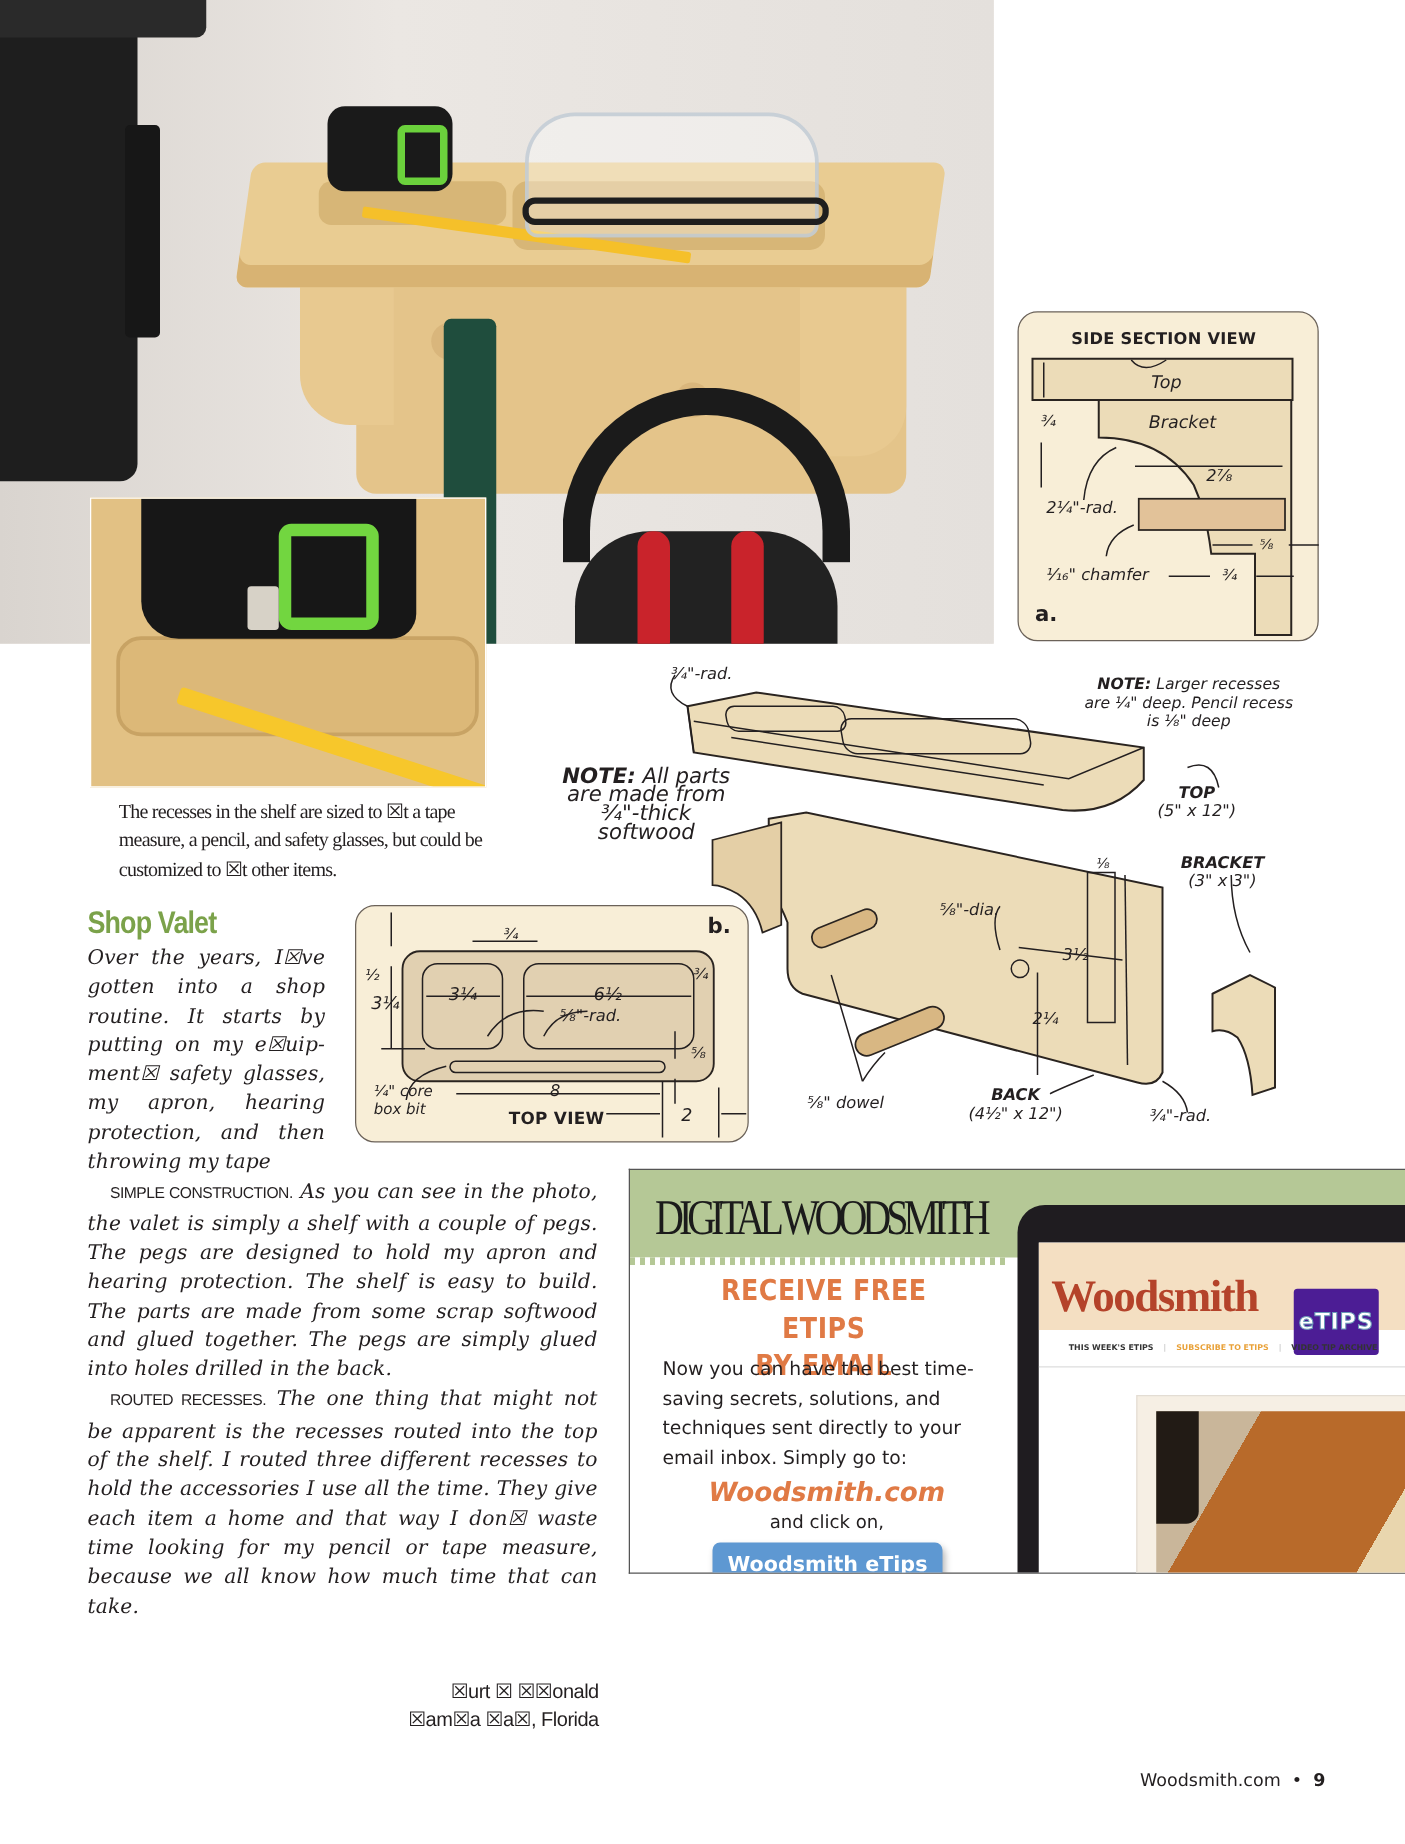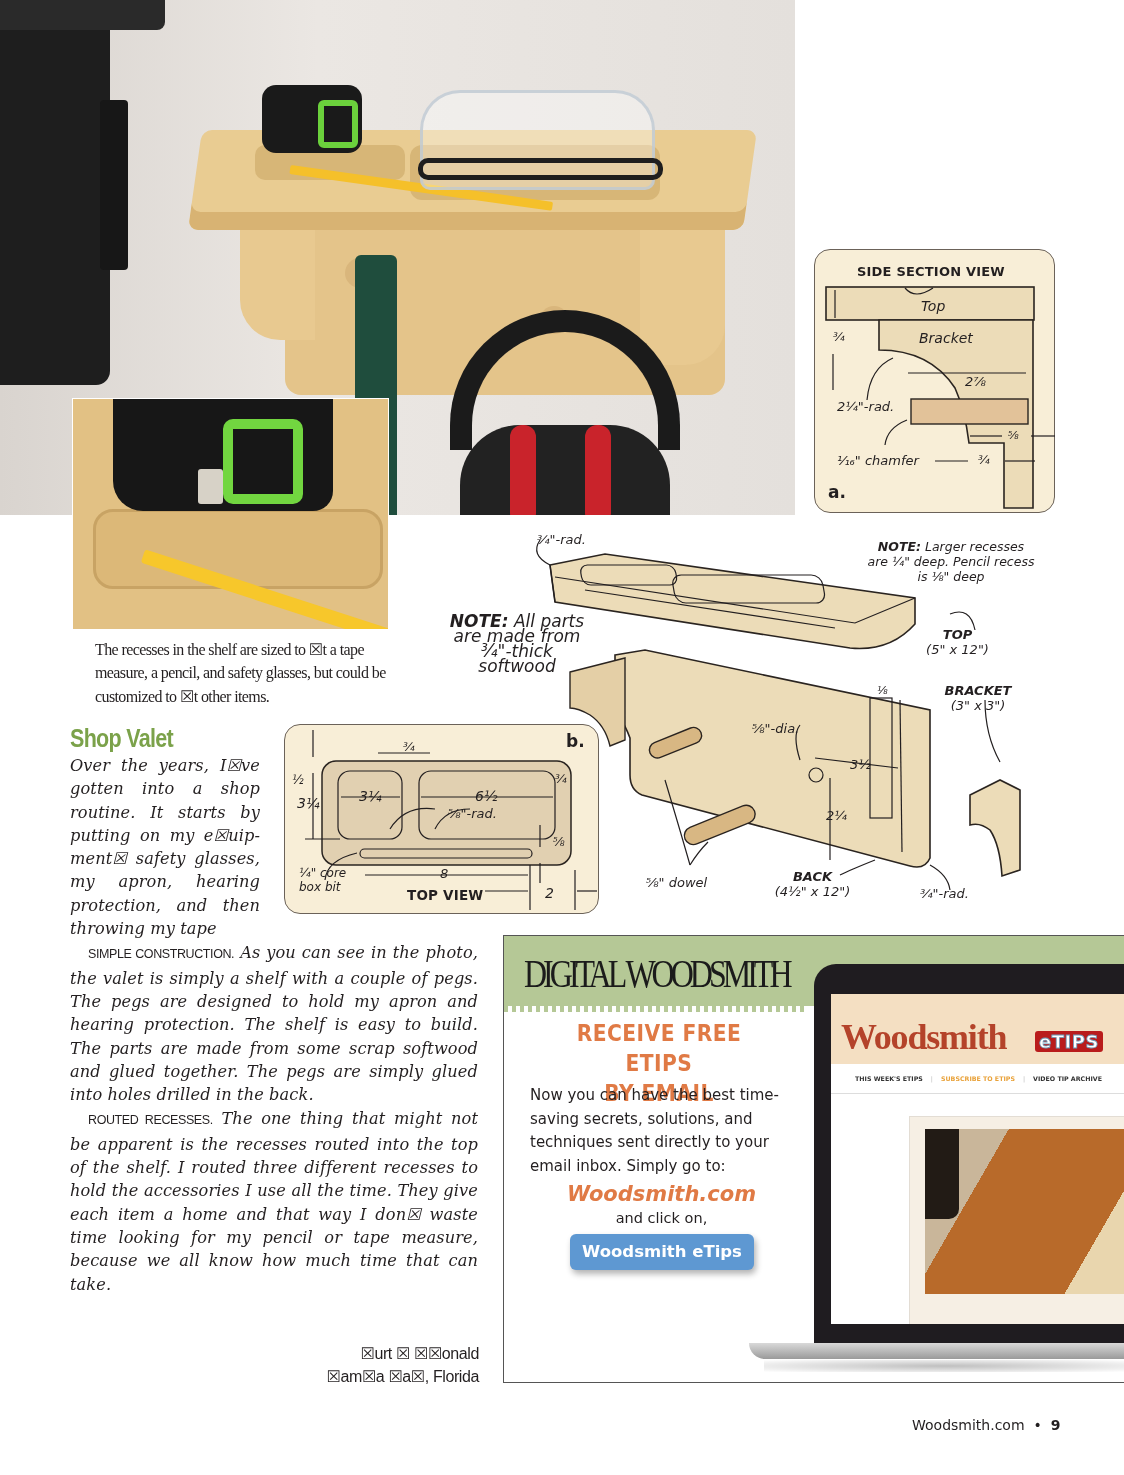--- a/index.html
+++ b/index.html
@@ -57,37 +57,37 @@
   .panel-letter { position: absolute; font-family: "DejaVu Sans", sans-serif; font-weight: bold; font-size: 17px; color: #231f20; }
   .dim { position: absolute; font-family: "DejaVu Sans", sans-serif; font-style: italic; font-size: 12px; color: #231f20; white-space: nowrap; }
   .lbl-it { position: absolute; font-family: "DejaVu Sans", sans-serif; font-style: italic; font-size: 12.5px; color: #231f20; white-space: nowrap; text-align: center; line-height: 15px; }
   .lbl-bold { font-weight: bold; }
   .wood { fill: #ecdcb8; stroke: #2a2420; stroke-width: 1.6; }
   .wood-dark { fill: #d9c5a0; stroke: #2a2420; stroke-width: 1.4; }
   .line { stroke: #231f20; stroke-width: 1.2; fill: none; }
   svg { position: absolute; overflow: visible; }
 
   
-  .ad { position: absolute; left: 503px; top: 935px; width: 621px; height: 448px; border: 1px solid #555; border-right: none; background: #ffffff; overflow: hidden; }
+  .ad { position: absolute; left: 503px; top: 935px; width: 621px; height: 324px; border: 1px solid #555; border-right: none; background: #ffffff; overflow: hidden; }
   .ad-band { position: absolute; left: 0; top: 0; width: 100%; height: 70px; background: #b5c896; }
   .ad-zig { position: absolute; left: 0; top: 70px; width: 300px; height: 6px; background: repeating-linear-gradient(90deg, #b5c896 0 4px, #ffffff 4px 8px); }
   .ad-logo { position: absolute; left: 20px; top: 14px; font-family: "Liberation Serif", serif; font-size: 40px; letter-spacing: -5px; color: #1b1b1b; transform: scaleX(0.8); transform-origin: left center; white-space: nowrap; }
   .ad-head { position: absolute; left: 20px; top: 82px; width: 270px; text-align: center; font-family: "DejaVu Sans", sans-serif; font-weight: bold; font-size: 23px; line-height: 30px; color: #e07a45; letter-spacing: 0.5px; transform: scaleX(0.88); transform-origin: center; }
   .ad-body { position: absolute; left: 26px; top: 148px; width: 280px; font-family: "DejaVu Sans", sans-serif; font-size: 15px; line-height: 23.5px; color: #231f20; }
   .ad-url { position: absolute; left: 20px; top: 246px; width: 275px; text-align: center; font-family: "DejaVu Sans", sans-serif; font-weight: bold; font-style: italic; font-size: 21px; color: #e07a45; }
   .ad-click { position: absolute; left: 20px; top: 274px; width: 275px; text-align: center; font-family: "DejaVu Sans", sans-serif; font-size: 14.5px; color: #231f20; }
   .ad-btn { position: absolute; left: 66px; top: 298px; width: 184px; height: 36px; background: #5e98d2; border-radius: 6px; box-shadow: 2px 4px 6px rgba(0,0,0,0.3); color: #ffffff; font-family: "DejaVu Sans", sans-serif; font-weight: bold; font-size: 16.5px; line-height: 36px; text-align: center; cursor: pointer; }
   .ad-foot { position: absolute; left: 26px; top: 346px; width: 290px; font-family: "DejaVu Sans", sans-serif; font-size: 15px; line-height: 23.5px; color: #231f20; }
 
   
   .laptop { position: absolute; left: 310px; top: 28px; width: 340px; height: 385px; background: #1f1c20; border-radius: 22px 0 0 0; }
   .screen { position: absolute; left: 17px; top: 30px; width: 320px; height: 330px; background: #ffffff; overflow: hidden; }
   .screen-head { position: absolute; left: 0; top: 0; width: 100%; height: 70px; background: #f4dfc2; }
   .screen-logo { position: absolute; left: 10px; top: 22px; font-family: "Liberation Serif", serif; font-weight: bold; font-size: 36px; color: #b4432a; letter-spacing: -1.2px; white-space: nowrap; }
-  .screen-etips { position: absolute; left: 204px; top: 37px; background: #b91c1c; color: #ffffff; font-family: "DejaVu Sans", sans-serif; font-weight: bold; font-size: 18px; padding: 0 4px; letter-spacing: 0.5px; -webkit-text-stroke: 0.8px #6a9ab8; border-radius: 3px; text-align: right; }
+  .screen-etips { position: absolute; left: 204px; top: 37px; background: #4c1d95; color: #ffffff; font-family: "DejaVu Sans", sans-serif; font-weight: bold; font-size: 18px; padding: 16px 4px; letter-spacing: 0.5px; -webkit-text-stroke: 0.8px #6a9ab8; border-radius: 3px; text-align: right; }
   .screen-nav { position: absolute; left: 0; top: 70px; width: 100%; height: 30px; border-bottom: 1px solid #ddd; display: flex; align-items: center; gap: 8px; padding-left: 24px; font-family: "DejaVu Sans", sans-serif; font-weight: bold; font-size: 6.3px; color: #333; }
   .screen-nav .active { color: #e9a23a; }
   .screen-nav .sep { color: #bbb; font-weight: normal; }
   .screen-card { position: absolute; left: 78px; top: 122px; width: 250px; height: 210px; background: #f6efe4; border: 1px solid #e3ddd4; }
   .screen-photo { position: absolute; left: 94px; top: 135px; width: 240px; height: 165px; background: linear-gradient(120deg, #c9b69a 0 25%, #b86a2a 25% 70%, #e9d6ae 70% 100%); }
   .screen-can { position: absolute; left: 94px; top: 135px; width: 34px; height: 90px; background: #221b15; border-radius: 0 0 10px 0; }
   .laptop-base { position: absolute; left: 245px; top: 407px; width: 380px; height: 16px; background: linear-gradient(180deg, #d9d9d9, #9a9a9a); border-radius: 0 0 0 22px; }
   .laptop-shadow { position: absolute; left: 260px; top: 424px; width: 360px; height: 12px; background: radial-gradient(ellipse at center, rgba(0,0,0,0.25), rgba(0,0,0,0)); }
 
   

